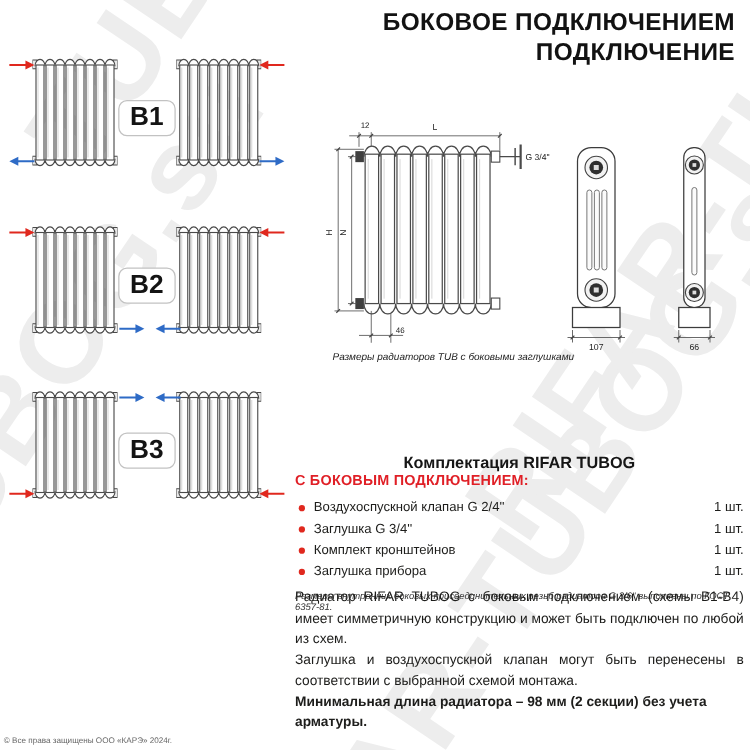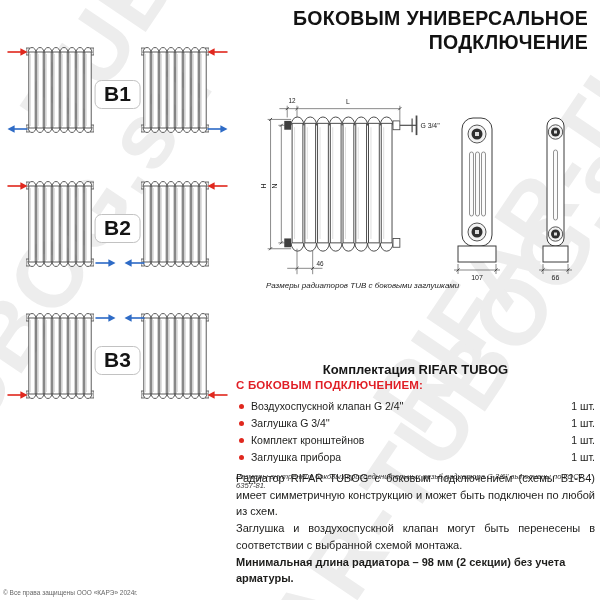--- a/index.html
+++ b/index.html
@@ -103,21 +103,21 @@
 
   <div class="wm-layer">
     <span class="wm wm1">TUBOG.su</span>
     <span class="wm wm2">RIFAR-TUBOG.su</span>
     <span class="wm wm3">RIFAR-TUBOG</span>
     <span class="wm wm4">TUBOG</span>
   </div>
 
   <div class="content">
 
-    <h1 class="title">БОКОВЫМ УНИВЕРСАЛЬНОЕ
+    <h1 class="title">БОКОВОЕ ПОДКЛЮЧЕНИЕМ
 ПОДКЛЮЧЕНИЕ</h1>
 
     <div class="scheme s1">
       <svg class="rad rad-l" viewBox="0 0 68 100">
           <use href="#rad8"></use>
         </svg>
       <svg class="rad rad-r" viewBox="0 0 68 100">
           <use href="#rad8"></use>
         </svg>
       <svg class="ar red a-tl" viewBox="0 0 22 10">

